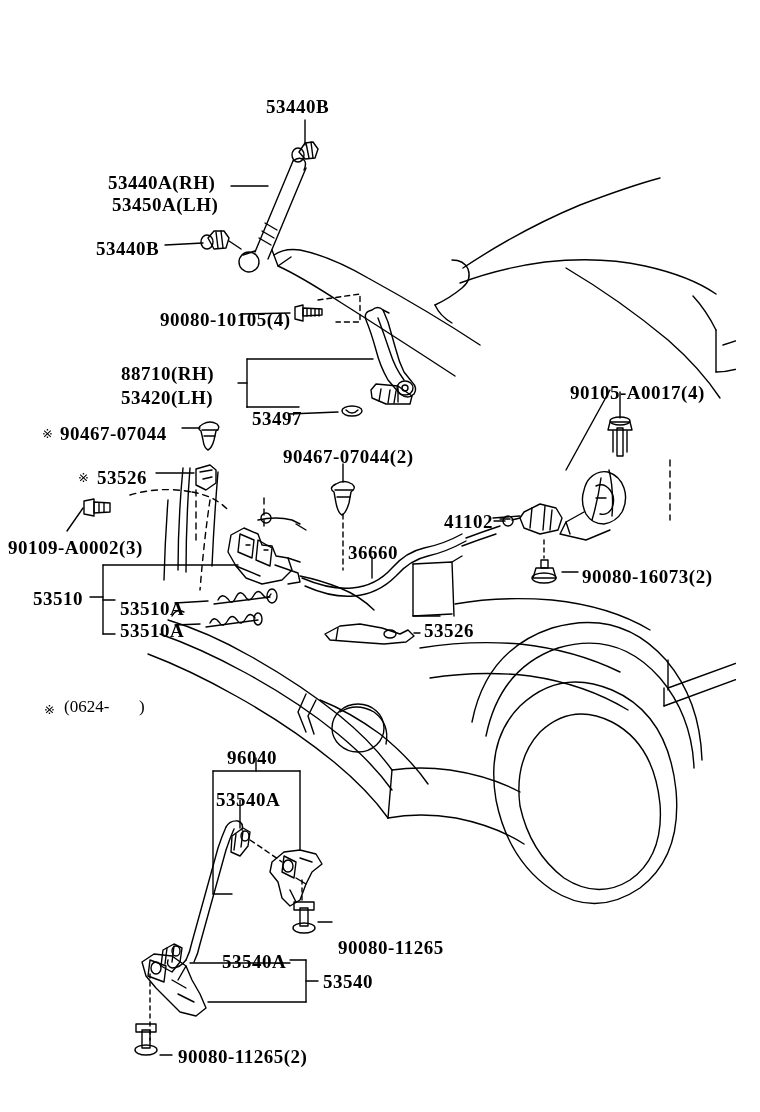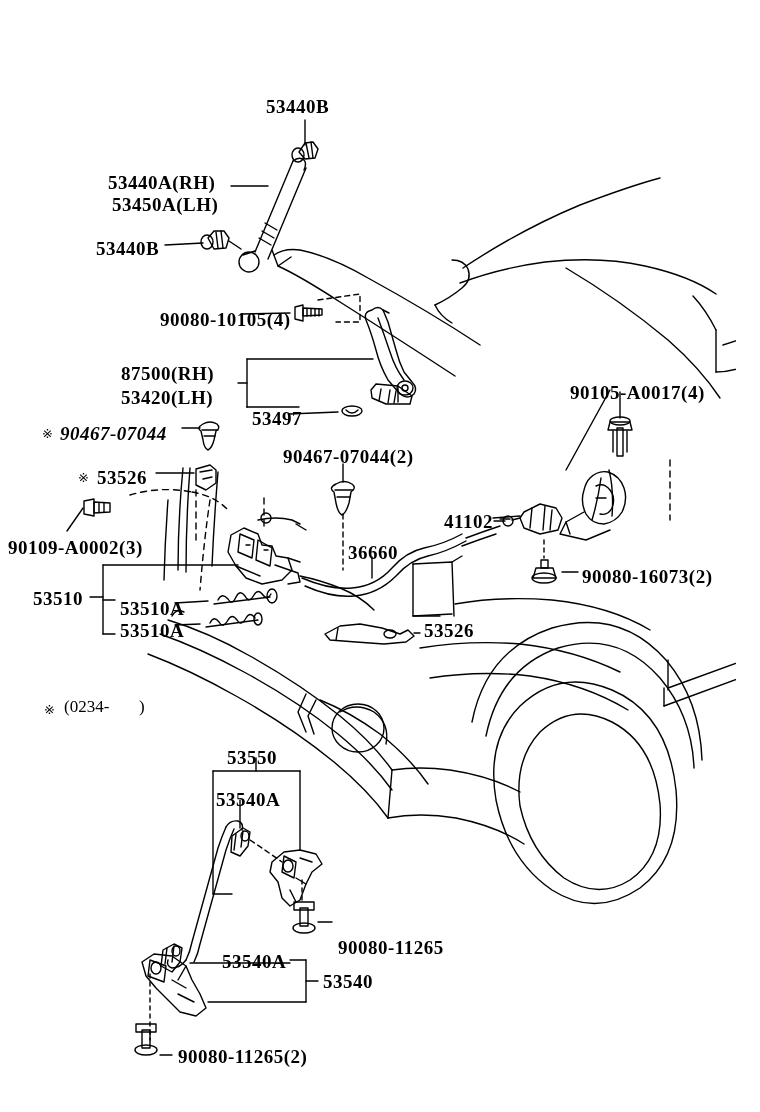--- a/index.html
+++ b/index.html
@@ -417,46 +417,46 @@
       </g>
 
     </g>
   </svg>
 
   <div class="lbl" style="left:266px;top:96px;">53440B</div>
   <div class="lbl" style="left:108px;top:172px;">53440A(RH)</div>
   <div class="lbl" style="left:112px;top:194px;">53450A(LH)</div>
   <div class="lbl" style="left:96px;top:238px;">53440B</div>
   <div class="lbl" style="left:128px;top:309px;margin-left:32px;">90080-10105(4)</div>
-  <div class="lbl" style="left:121px;top:363px;">87500(RH)</div>
+  <div class="lbl" style="left:121px;top:363px;">88710(RH)</div>
   <div class="lbl" style="left:121px;top:387px;">53420(LH)</div>
   <div class="lbl" style="left:252px;top:408px;">53497</div>
 
   <div class="mark" style="left:42px;top:427px;">※</div>
-  <div class="lbl" style="left:60px;top:423px;font-style:italic;">90467-07044</div>
+  <div class="lbl" style="left:60px;top:423px;">90467-07044</div>
 
   <div class="lbl" style="left:283px;top:446px;">90467-07044(2)</div>
 
   <div class="mark" style="left:78px;top:471px;">※</div>
   <div class="lbl" style="left:97px;top:467px;">53526</div>
 
   <div class="lbl" style="left:570px;top:375px;margin-top:7px;">90105-A0017(4)</div>
   <div class="lbl" style="left:444px;top:511px;">41102</div>
   <div class="lbl" style="left:8px;top:537px;">90109-A0002(3)</div>
   <div class="lbl" style="left:348px;top:542px;">36660</div>
   <div class="lbl" style="left:582px;top:566px;">90080-16073(2)</div>
   <div class="lbl" style="left:33px;top:588px;">53510</div>
   <div class="lbl" style="left:120px;top:598px;">53510A</div>
   <div class="lbl" style="left:120px;top:620px;">53510A</div>
   <div class="lbl" style="left:424px;top:620px;">53526</div>
 
   <div class="mark" style="left:44px;top:703px;">※</div>
-  <div class="note" style="left:64px;top:697px;">(0234-       )</div>
-
-  <div class="lbl" style="left:227px;top:747px;">53550</div>
+  <div class="note" style="left:64px;top:697px;">(0624-       )</div>
+
+  <div class="lbl" style="left:227px;top:747px;">96040</div>
   <div class="lbl" style="left:216px;top:789px;">53540A</div>
   <div class="lbl" style="left:338px;top:913px;margin-top:24px;">90080-11265</div>
   <div class="lbl" style="left:222px;top:951px;">53540A</div>
   <div class="lbl" style="left:323px;top:971px;">53540</div>
   <div class="lbl" style="left:178px;top:1046px;">90080-11265(2)</div>
 
   <div class="figid" style="left:688px;top:1085px;margin-top:31px;">531001-B</div>
 
 </div>
 

